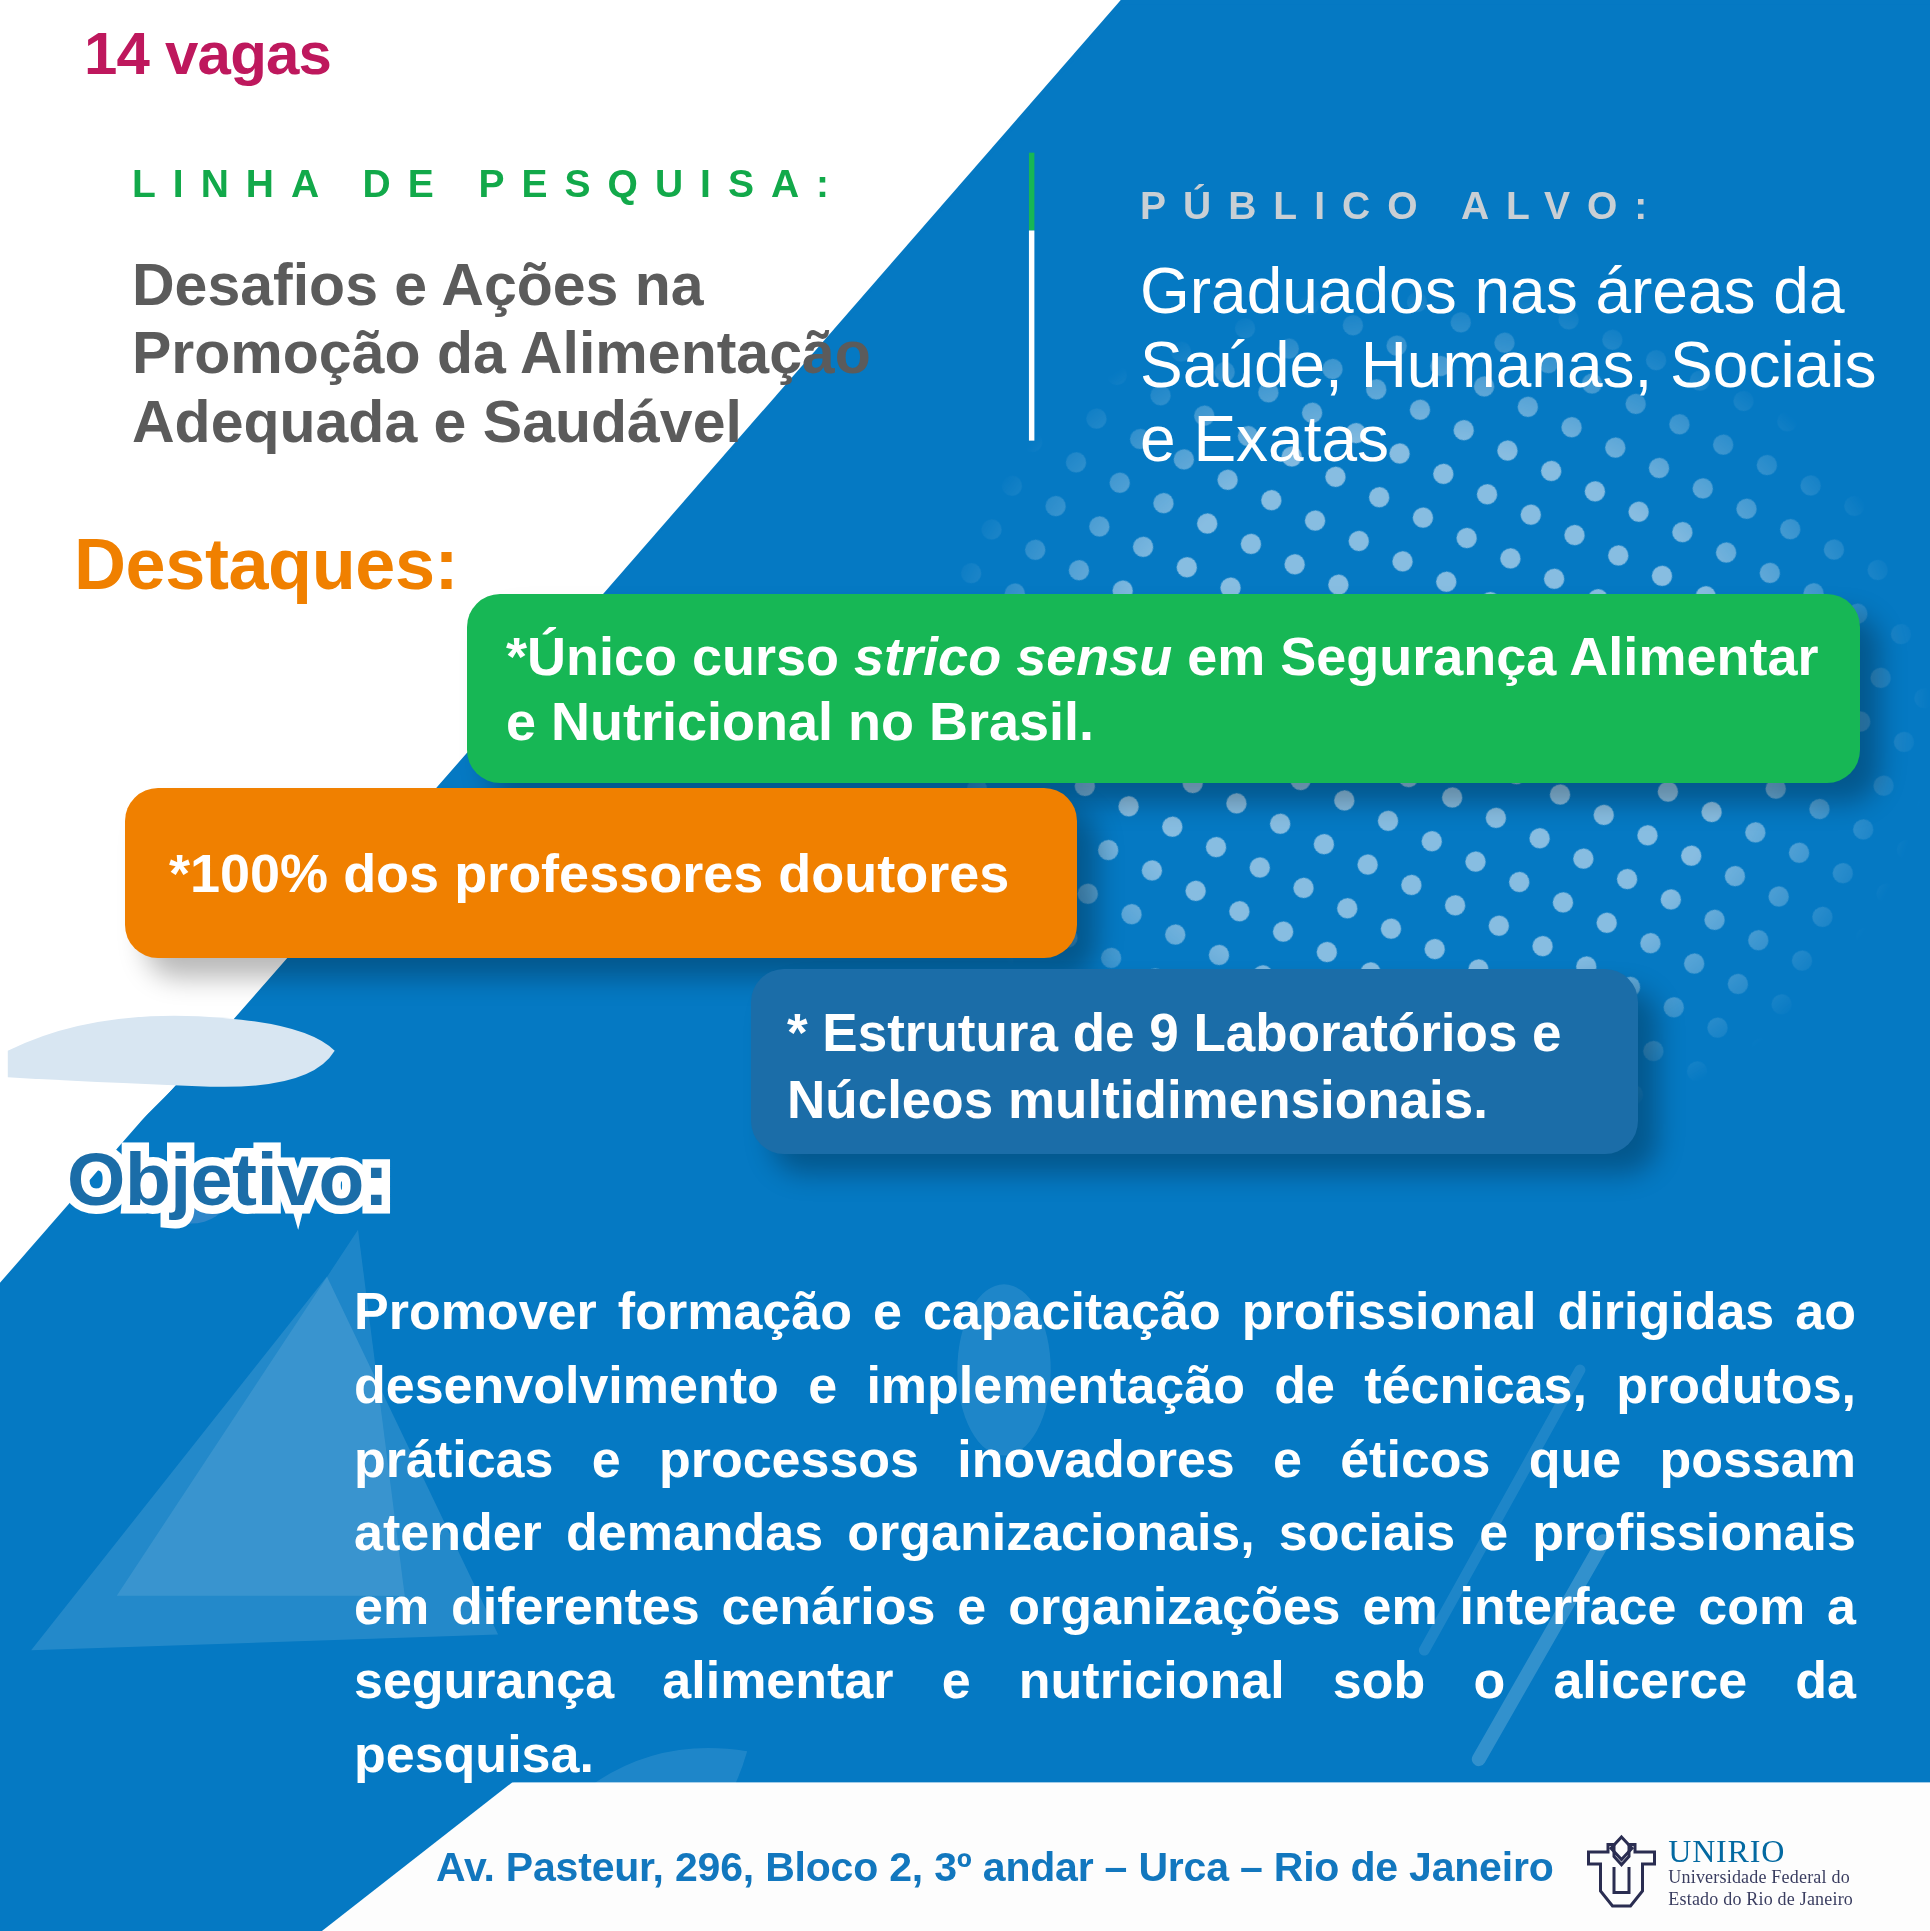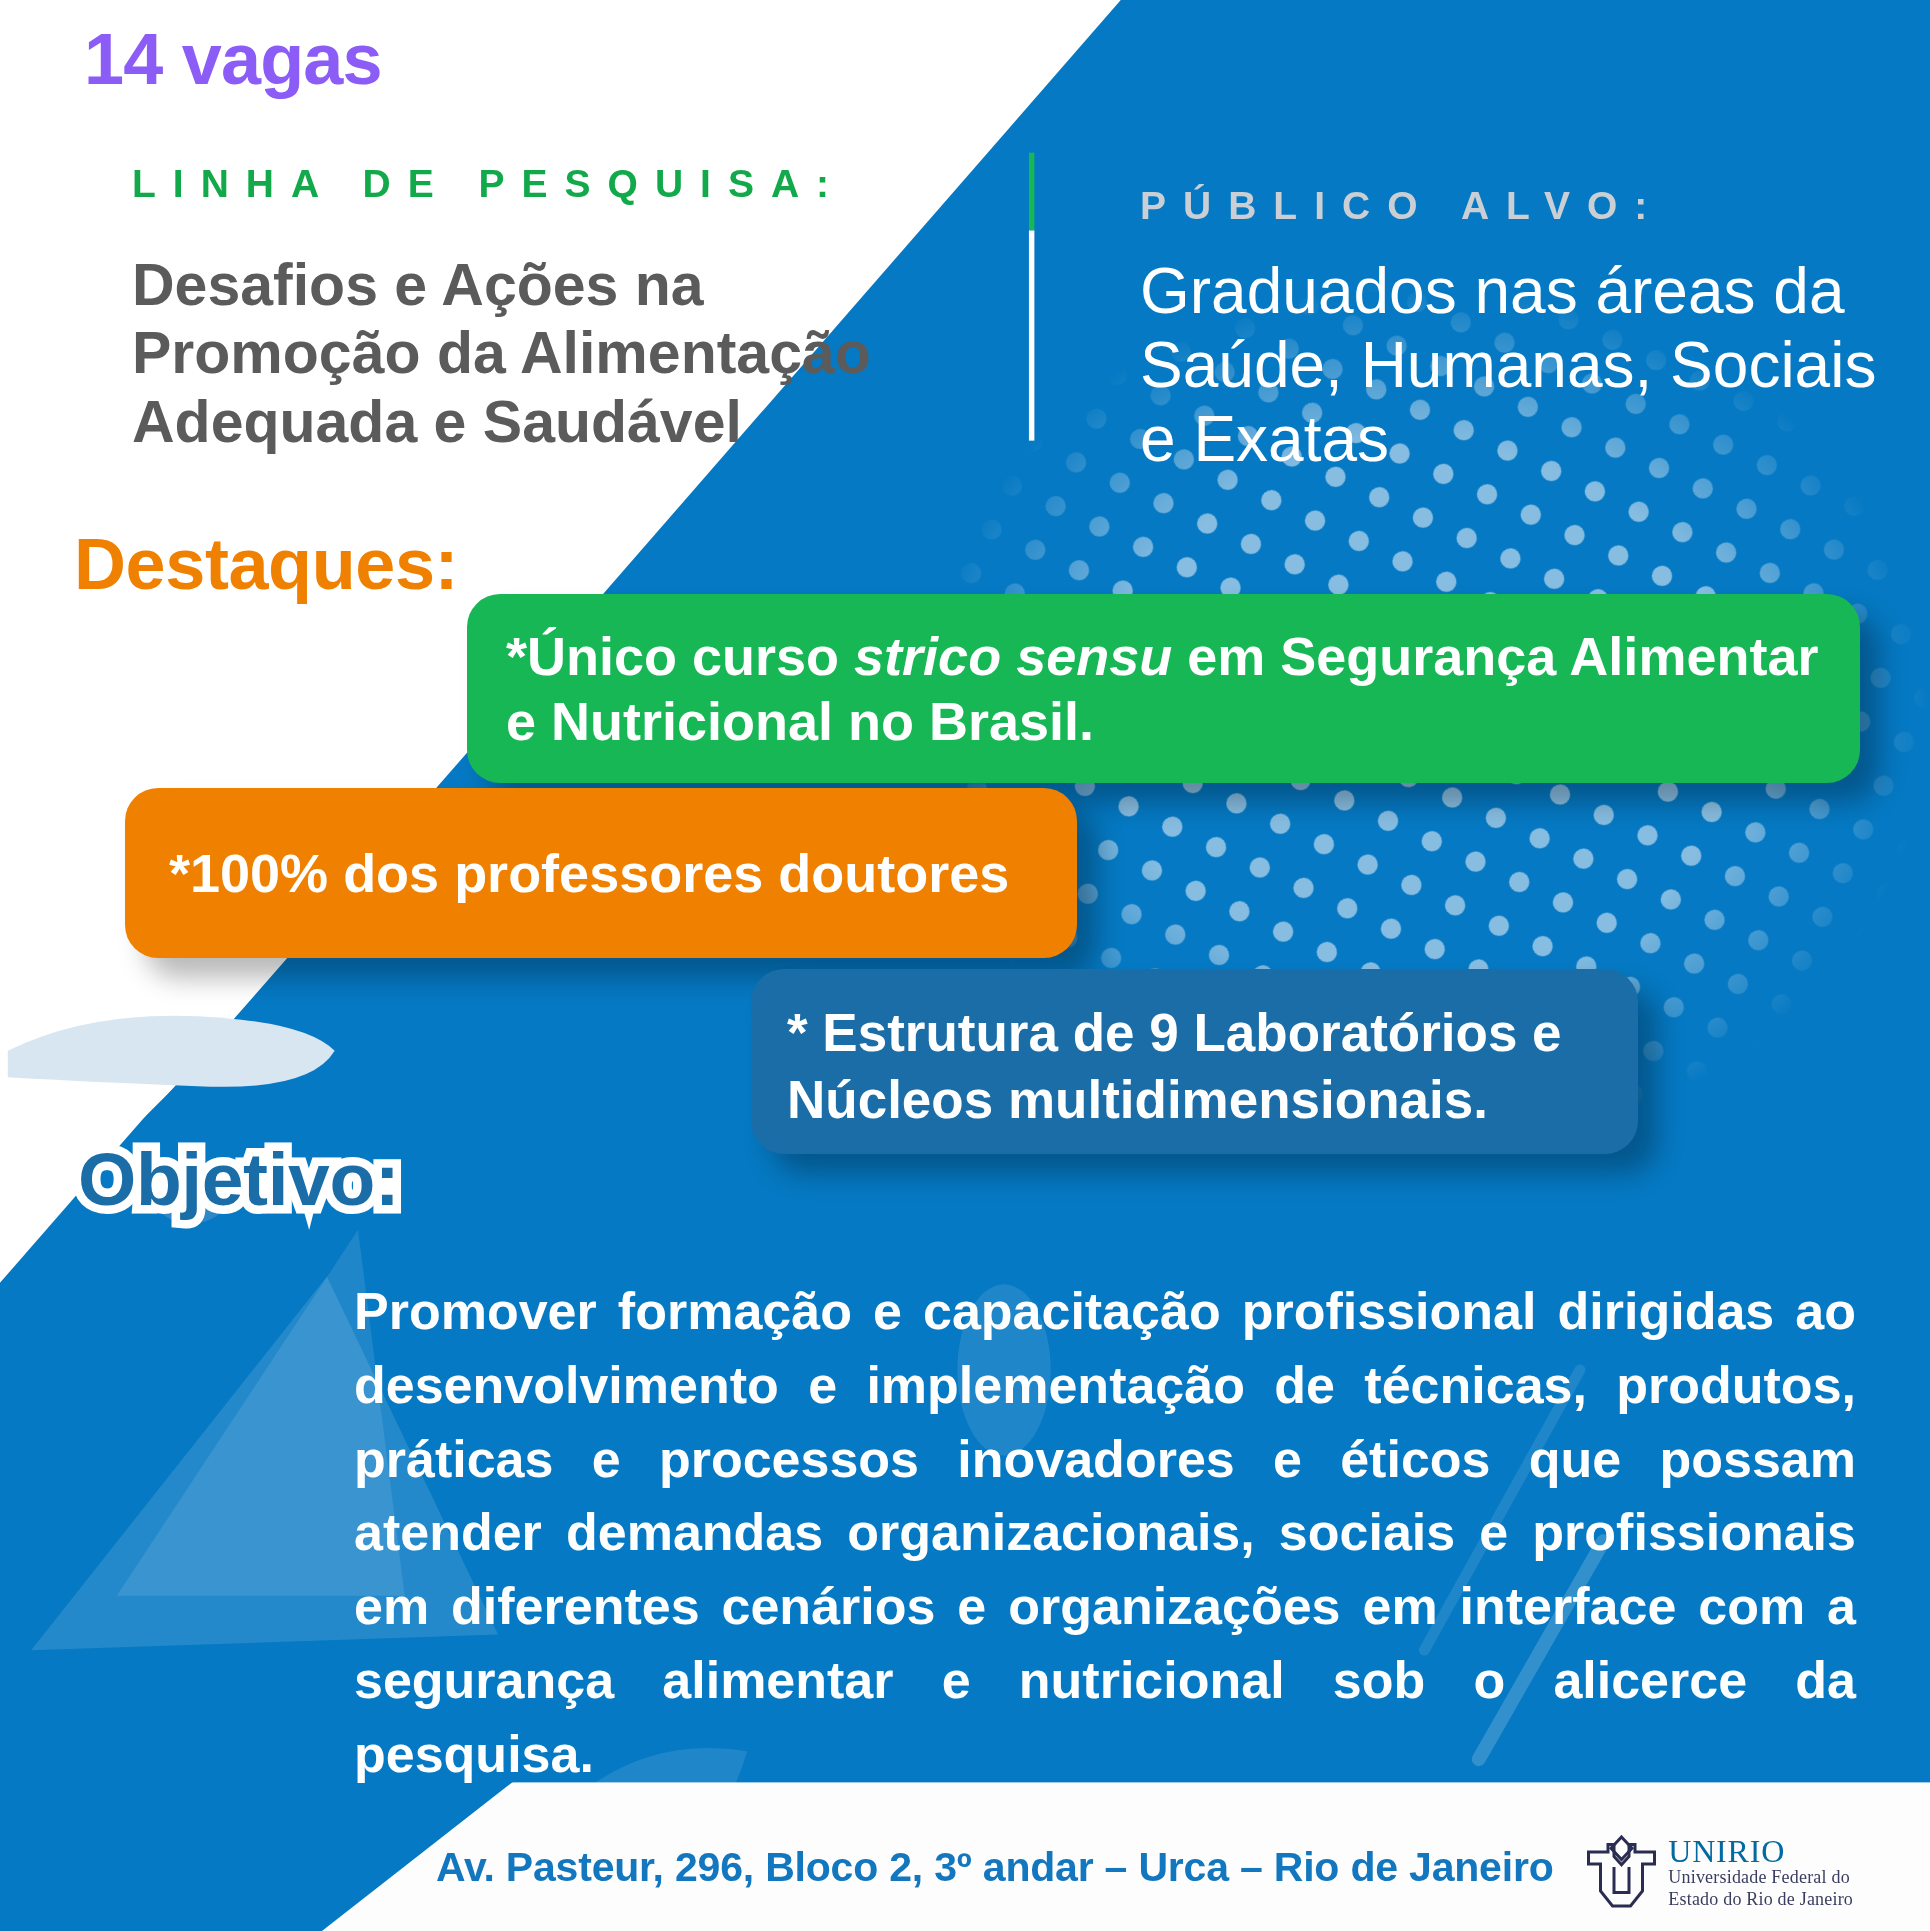--- a/index.html
+++ b/index.html
@@ -12,22 +12,22 @@
     background:#ffffff;
   }
 
   
   .bg-layer{position:absolute;inset:0;overflow:hidden;}
   .bg-svg{position:absolute;left:0;top:0;width:1931px;height:1932px;display:block;}
 
   
   .vagas{
     position:absolute;left:84px;top:22px;
-    font-size:72px;font-weight:700;
-    color:#8b5cf6;letter-spacing:-0.8px;
+    font-size:60px;font-weight:700;
+    color:#be185d;letter-spacing:-0.8px;
     line-height:1.05;
   }
   .linha-label{
     position:absolute;left:132px;top:162px;
     font-size:39px;font-weight:700;
     color:#12A94A;letter-spacing:17px;
   }
   .linha-value{
     position:absolute;left:132px;top:251px;
     font-size:59px;font-weight:700;
@@ -78,21 +78,21 @@
   }
   .bubble-blue{
     left:751px;top:969px;width:887px;height:185px;
     background:#1B6DA8;
     font-size:53px;line-height:1.25;
     padding:10px 31px 0 36px;
   }
 
   
   .objetivo-h{
-    position:absolute;left:78px;top:1136px;
+    position:absolute;left:67px;top:1136px;
     font-size:75px;font-weight:700;
     color:#1B6DA8;
     -webkit-text-stroke:17px #ffffff;
     paint-order:stroke fill;
     letter-spacing:-0.4px;
   }
   .objetivo-text{
     position:absolute;left:354px;top:1275px;
     width:1502px;
     font-size:52px;font-weight:700;

